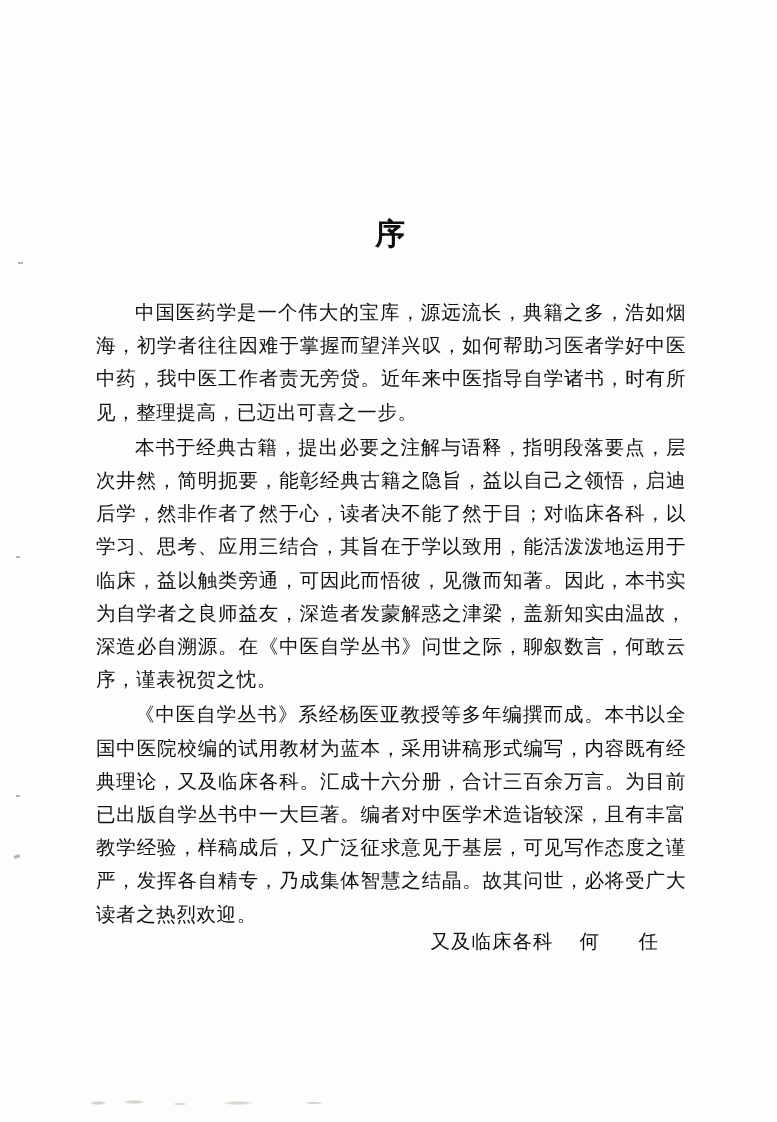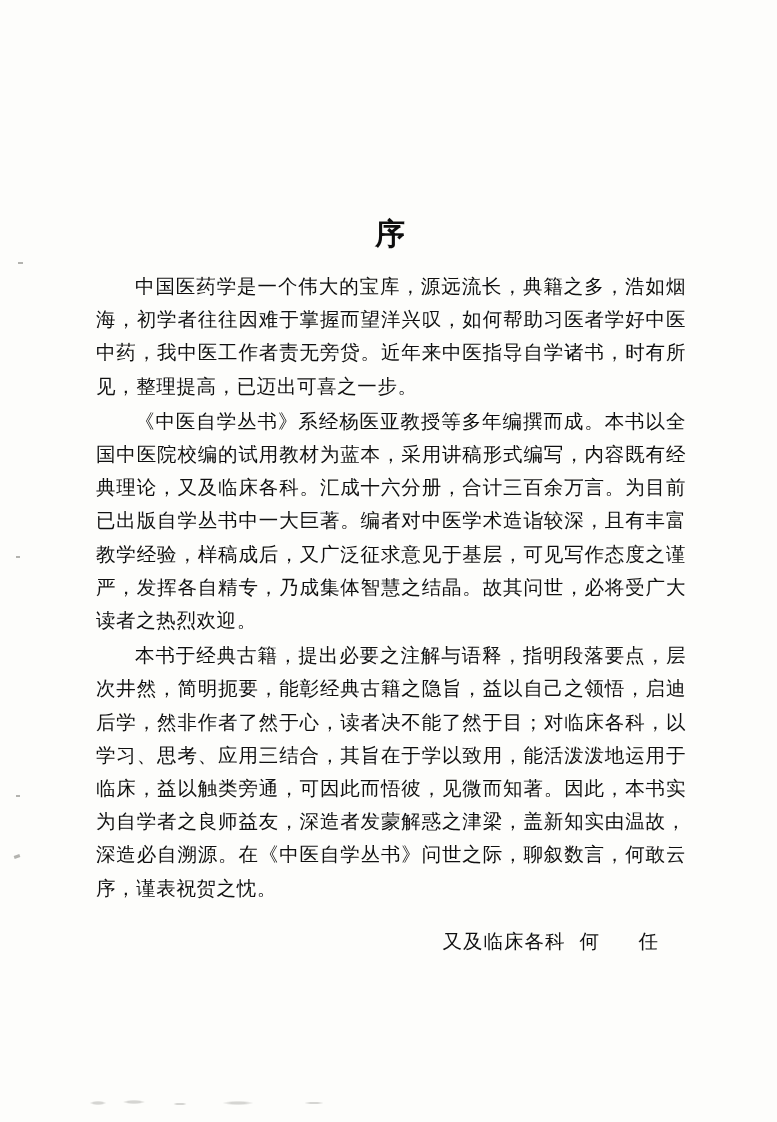--- a/index.html
+++ b/index.html
@@ -39,24 +39,23 @@
     text-align: center;
     font-size: 30px;
     letter-spacing: 2px;
     font-weight: 600;
     color: #0d0d0d;
     font-family: "DejaVu Serif", "Liberation Serif", serif;
   }
 
   .body-text {
     position: absolute;
-    top: 272px;
+    top: 296px;
     left: 0;
     width: 590px;
-    font-family: Liberation Mono, monospace;
   }
 
   .para {
     font-size: 19.5px;
     line-height: 33.2px;
     text-align: justify;
     text-justify: inter-character;
     text-indent: 2em;
     margin: 0 0 2px 0;
     color: #101010;
@@ -70,21 +69,21 @@
     left: 0;
     width: 590px;
     text-align: right;
     padding-right: 18px;
     box-sizing: border-box;
     font-size: 19.5px;
     letter-spacing: 1px;
     color: #101010;
   }
   .signature .sig-name {
-    margin-left: 14px;
+    margin-left: 26px;
     letter-spacing: 10px;
   }
 
   
   .margin-mark {
     position: absolute;
     background: #9a9a95;
     opacity: 0.75;
   }
   .m1 { left: 18px; top: 262px;  width: 5px; height: 2px; }
@@ -116,22 +115,22 @@
   <div class="margin-mark m3"></div>
   <div class="margin-mark m4"></div>
   <div class="bottom-smudge"></div>
 
   <div class="page-inner">
 
     <div class="doc-title">序</div>
 
     <div class="body-text">
       <p class="para">中国医药学是一个伟大的宝库，源远流长，典籍之多，浩如烟海，初学者往往因难于掌握而望洋兴叹，如何帮助习医者学好中医中药，我中医工作者责无旁贷。近年来中医指导自学诸书，时有所见，整理提高，已迈出可喜之一步。</p>
+      <p class="para">本书于经典古籍，提出必要之注解与语释，指明段落要点，层次井然，简明扼要，能彰经典古籍之隐旨，益以自己之领悟，启迪后学，然非作者了然于心，读者决不能了然于目；对临床各科，以学习、思考、应用三结合，其旨在于学以致用，能活泼泼地运用于临床，益以触类旁通，可因此而悟彼，见微而知著。因此，本书实为自学者之良师益友，深造者发蒙解惑之津梁，盖新知实由温故，深造必自溯源。在《中医自学丛书》问世之际，聊叙数言，何敢云序，谨表祝贺之忱。</p>
       <p class="para">《中医自学丛书》系经杨医亚教授等多年编撰而成。本书以全国中医院校编的试用教材为蓝本，采用讲稿形式编写，内容既有经典理论，又及临床各科。汇成十六分册，合计三百余万言。为目前已出版自学丛书中一大巨著。编者对中医学术造诣较深，且有丰富教学经验，样稿成后，又广泛征求意见于基层，可见写作态度之谨严，发挥各自精专，乃成集体智慧之结晶。故其问世，必将受广大读者之热烈欢迎。</p>
-      <p class="para">本书于经典古籍，提出必要之注解与语释，指明段落要点，层次井然，简明扼要，能彰经典古籍之隐旨，益以自己之领悟，启迪后学，然非作者了然于心，读者决不能了然于目；对临床各科，以学习、思考、应用三结合，其旨在于学以致用，能活泼泼地运用于临床，益以触类旁通，可因此而悟彼，见微而知著。因此，本书实为自学者之良师益友，深造者发蒙解惑之津梁，盖新知实由温故，深造必自溯源。在《中医自学丛书》问世之际，聊叙数言，何敢云序，谨表祝贺之忱。</p>
     </div>
 
     <div class="signature">
       <span>又及临床各科</span><span class="sig-name">何　任</span>
     </div>
 
   </div>
 </div>
 
 </body></html>

